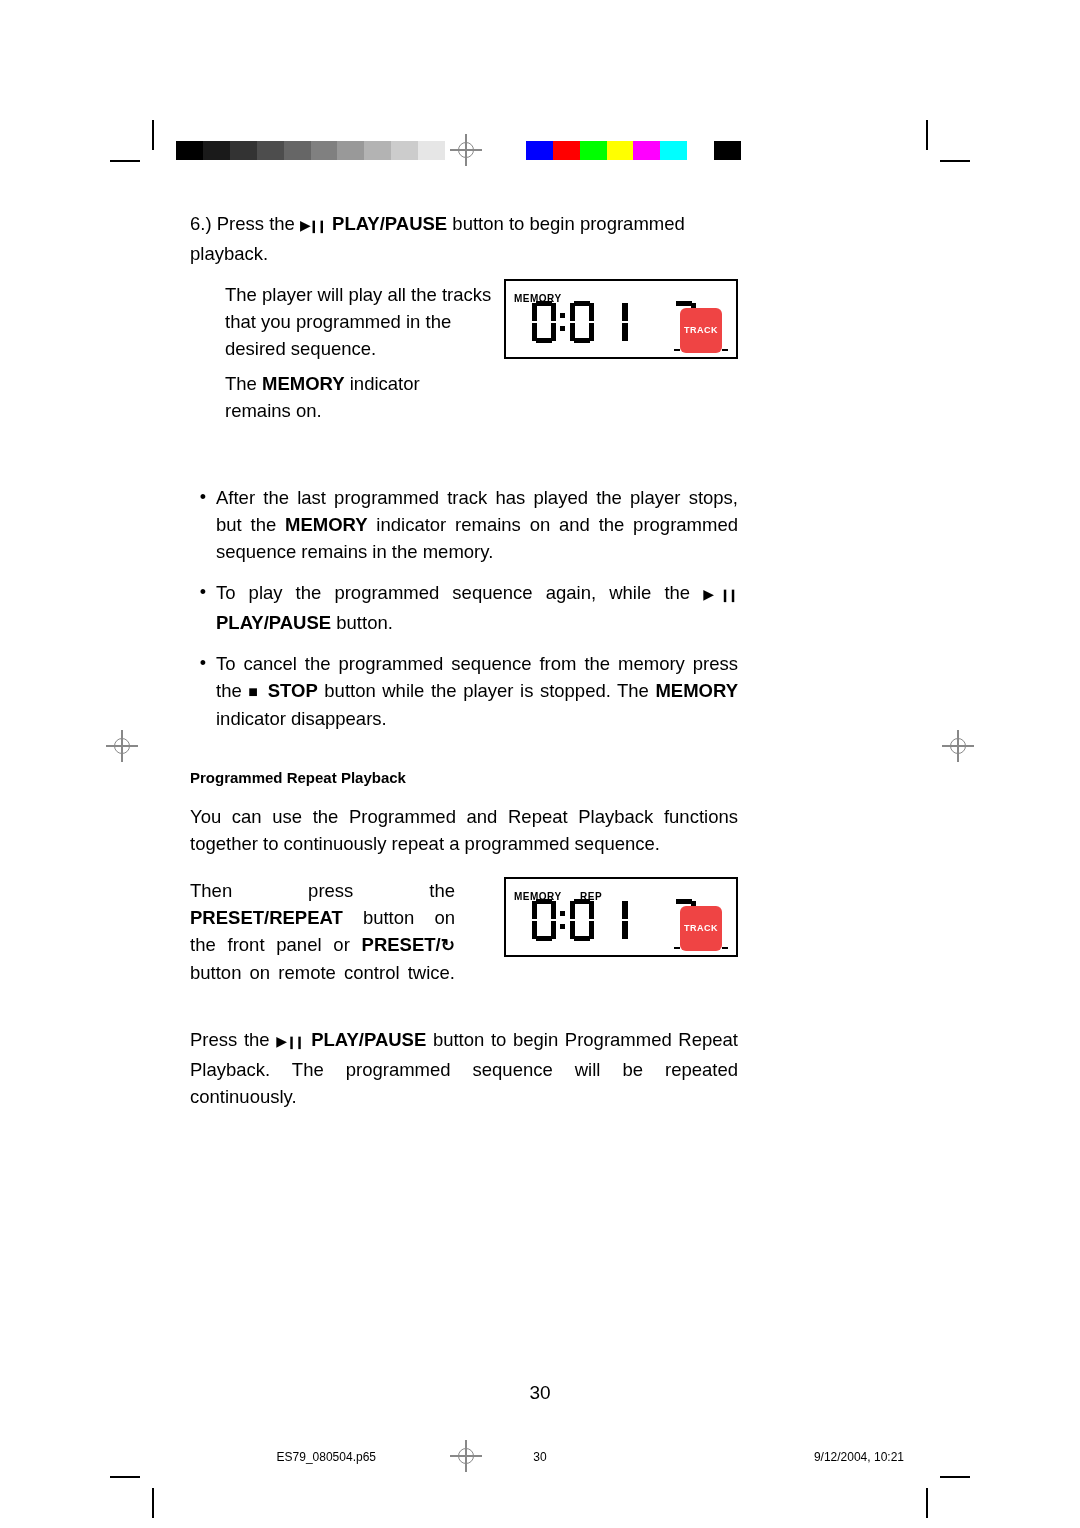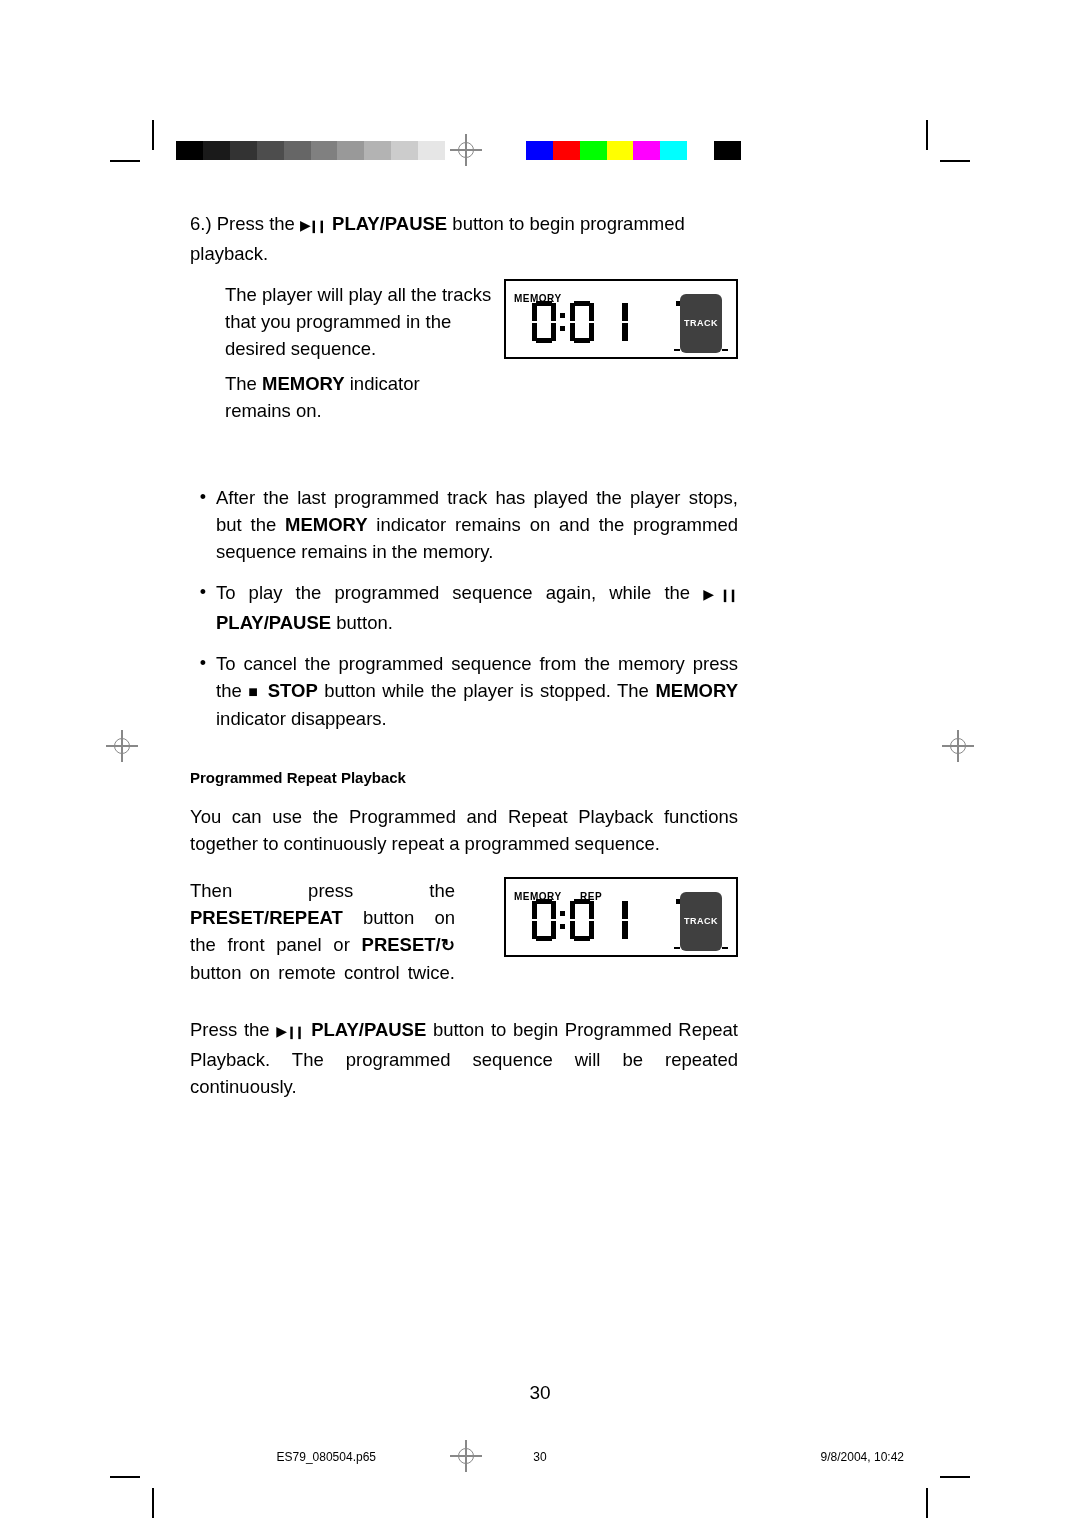--- a/index.html
+++ b/index.html
@@ -89,25 +89,25 @@
     font-size: 10px; font-weight: bold;
     letter-spacing: 0.5px;
   }
   .lcd .trackbox {
     position: absolute;
     right: 8px;
     bottom: 4px;
   }
   .lcd .trackbox .trk {
     display: inline-block;
-    background: #404040;
+    background: #ef4444;
     color: #fff;
     font-size: 9px;
     font-weight: bold;
-    padding: 16px 4px;
+    padding: 9px 4px;
     border-radius: 6px;
     letter-spacing: 0.5px;
   }
   .lcd .trackbox .brk {
     display: inline-block;
     width: 6px;
     border-bottom: 2px solid #000;
     vertical-align: bottom;
     margin-bottom: 2px;
   }
@@ -397,27 +397,27 @@
               <div class="seg b"></div>
               <div class="seg c"></div>
             </div>
         </div>
         <div class="trackbox">
           <span class="brk"></span><span class="trk">TRACK</span><span class="brk"></span>
         </div>
       </div>
     </div>
 
-    <div class="para" style="margin-top:30px;">
+    <div class="para" style="margin-top:40px;">
       <span>Press the </span><span class="icon-playpause"></span><b> PLAY/PAUSE</b><span> button to begin Programmed Repeat Playback. The programmed sequence will be repeated continuously.</span>
     </div>
 
   </div>
 
   <div class="pagenum">30</div>
 
   <div class="footer">
     <div class="fp">ES79_080504.p65</div>
     <div class="fn">30</div>
-    <div class="fd">9/8/2004, 10:42</div>
+    <div class="fd">9/12/2004, 10:21</div>
   </div>
 
 </div>
 
 </body></html>

